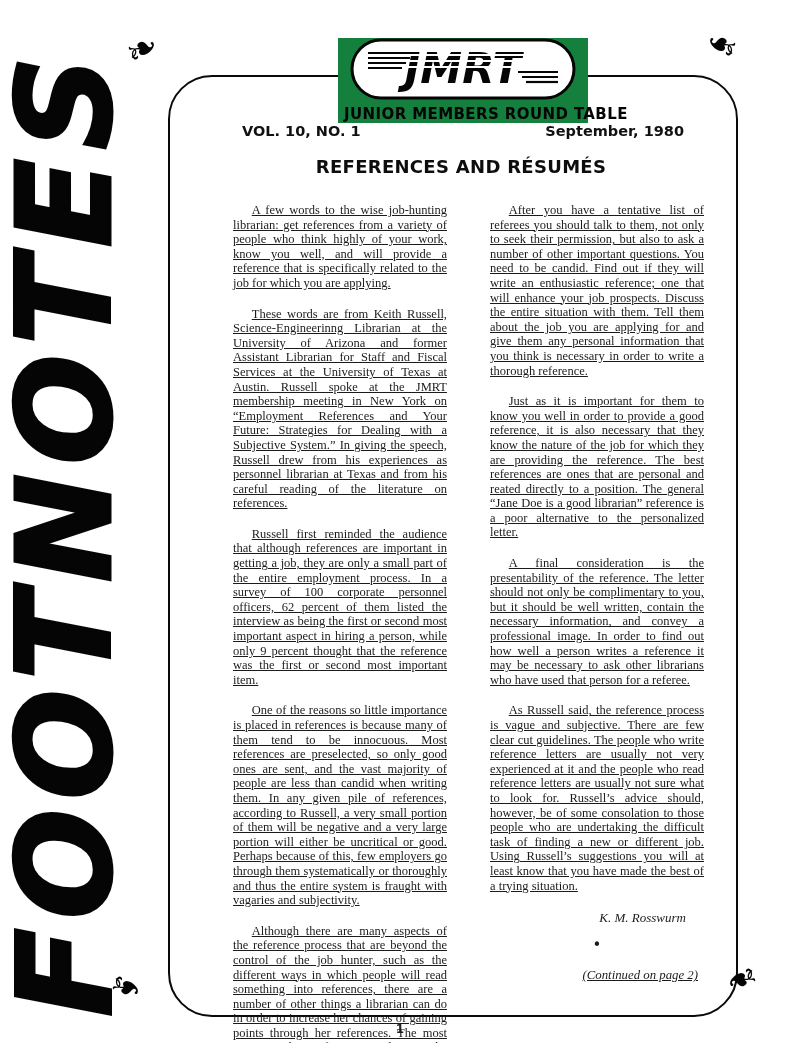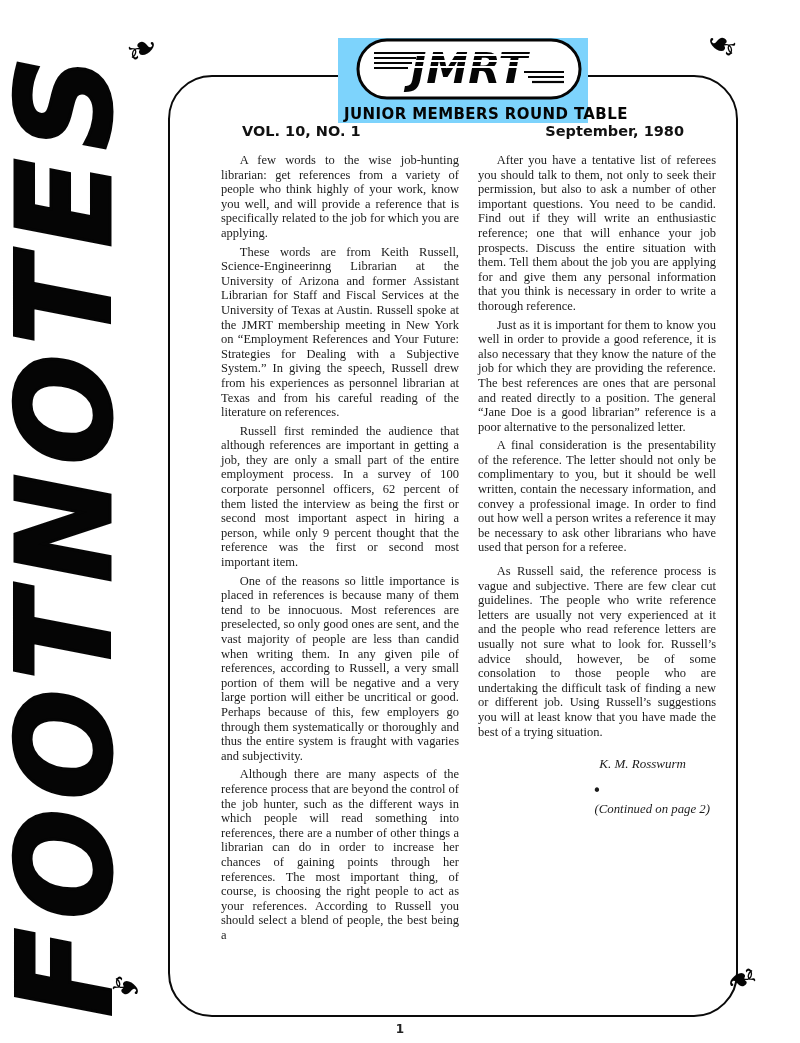--- a/index.html
+++ b/index.html
@@ -25,21 +25,21 @@
     position:absolute;z-index:3;font-family:"DejaVu Sans",sans-serif;
     font-size:38px;color:#050505;line-height:1;
   }
   .fleuron.tl{left:126px;top:30px;transform:rotate(-30deg);}
   .fleuron.tr{left:706px;top:26px;transform:scaleX(-1) rotate(-30deg);}
   .fleuron.bl{left:110px;top:968px;transform:scaleX(-1) rotate(150deg);}
   .fleuron.br{left:726px;top:960px;transform:rotate(150deg);}
   
   .logo{
     position:absolute;left:338px;top:38px;width:238px;z-index:2;
-    text-align:right;background:#7dd3fc;padding:0 6px;
+    text-align:center;background:#15803d;padding:0 6px;
   }
   .logo-sub{
     font-family:"DejaVu Sans",sans-serif;font-weight:bold;font-size:15px;
     letter-spacing:.4px;color:#050505;margin-top:1px;white-space:nowrap;
     transform:scaleY(1.05);
   }
   
   .content{
     position:absolute;left:168px;top:75px;width:538px;z-index:1;padding-left:24px;
   }
@@ -54,21 +54,21 @@
     font-family:"DejaVu Sans",sans-serif;font-weight:bold;font-size:18px;
     letter-spacing:.3px;color:#0d0d0d;
   }
   .columns{
     display:flex;gap:11px;padding:10px 10px 0 25px;
   }
   .col{
     width:262px;font-size:12.5px;line-height:14.6px;text-align:justify;
     color:#1b1b1b;
   }
-  .col p{margin:4px;text-indent:1.5em;}
+  .col p{margin:16px;text-indent:1.5em;text-decoration:underline;}
   .col p.noindent{text-indent:0;}
   .col p.spaced{margin-top:9px;}
   .byline{
     margin-top:18px;text-align:right;padding-right:34px;
     font-style:italic;font-size:13px;
   }
   .bullet{
     text-align:center;font-size:15px;margin:12px 0 2px 0;font-family:"DejaVu Sans",sans-serif;
   }
   .closing{margin-top:14px !important;}
@@ -127,20 +127,21 @@
     <div class="logo-sub">JUNIOR MEMBERS ROUND TABLE</div>
   </div>
 
   <div class="content">
 
     <div class="issue-row">
       <span>VOL. 10,  NO. 1</span>
       <span>September, 1980</span>
     </div>
 
+    <div class="article-title">REFERENCES AND RÉSUMÉS</div>
 
     <div class="columns">
 
       <div class="col">
         <p>A few words to the wise job-hunting librarian: get references from a variety of people who think highly of your work, know you well, and will provide a reference that is specifically related to the job for which you are applying.</p>
         <p>These words are from Keith Russell, Science-Engineerinng Librarian at the University of Arizona and former Assistant Librarian for Staff and Fiscal Services at the University of Texas at Austin. Russell spoke at the JMRT membership meeting in New York on “Employment References and Your Future: Strategies for Dealing with a Subjective System.” In giving the speech, Russell drew from his experiences as personnel librarian at Texas and from his careful reading of the literature on references.</p>
         <p>Russell first reminded the audience that although references are important in getting a job, they are only a small part of the entire employment process. In a survey of 100 corporate personnel officers, 62 percent of them listed the interview as being the first or second most important aspect in hiring a person, while only 9 percent thought that the reference was the first or second most important item.</p>
         <p>One of the reasons so little importance is placed in references is because many of them tend to be innocuous. Most references are preselected, so only good ones are sent, and the vast majority of people are less than candid when writing them. In any given pile of references, according to Russell, a very small portion of them will be negative and a very large portion will either be uncritical or good. Perhaps because of this, few employers go through them systematically or thoroughly and thus the entire system is fraught with vagaries and subjectivity.</p>
         <p>Although there are many aspects of the reference process that are beyond the control of the job hunter, such as the different ways in which people will read something into references, there are a number of other things a librarian can do in order to increase her chances of gaining points through her references. The most important thing, of course, is choosing the right people to act as your references. According to Russell you should select a blend of people, the best being a</p>
       </div>

